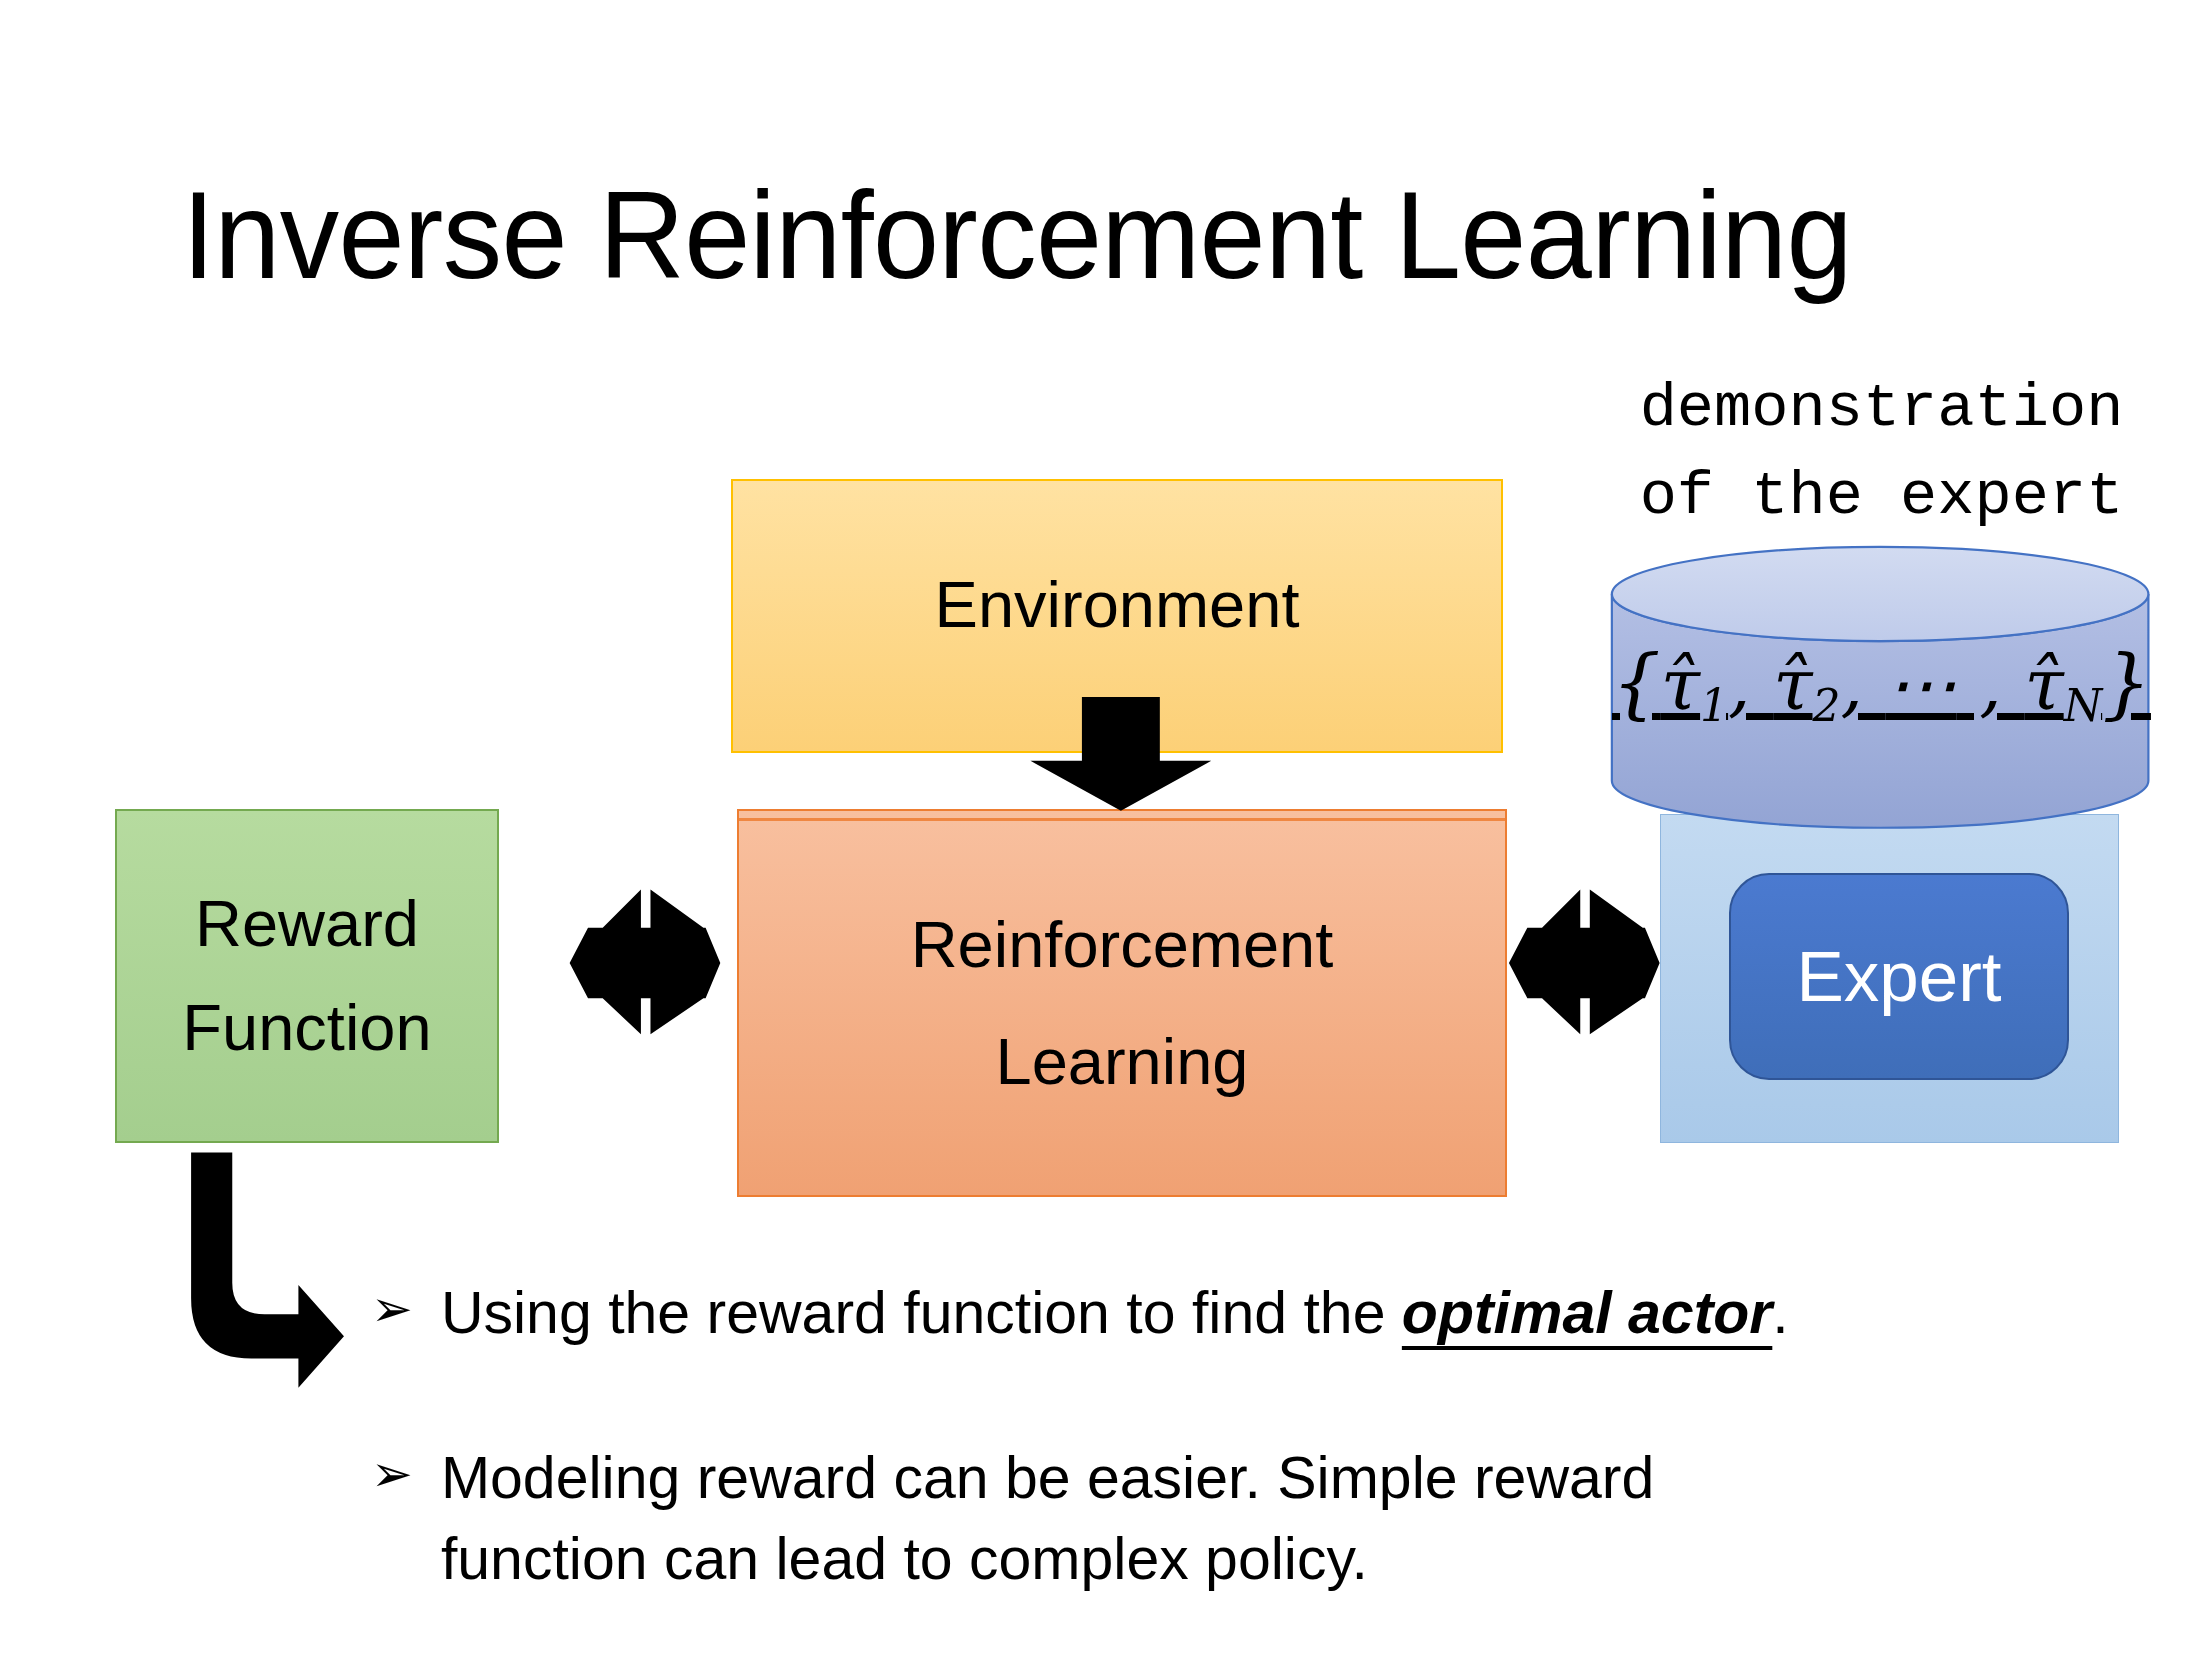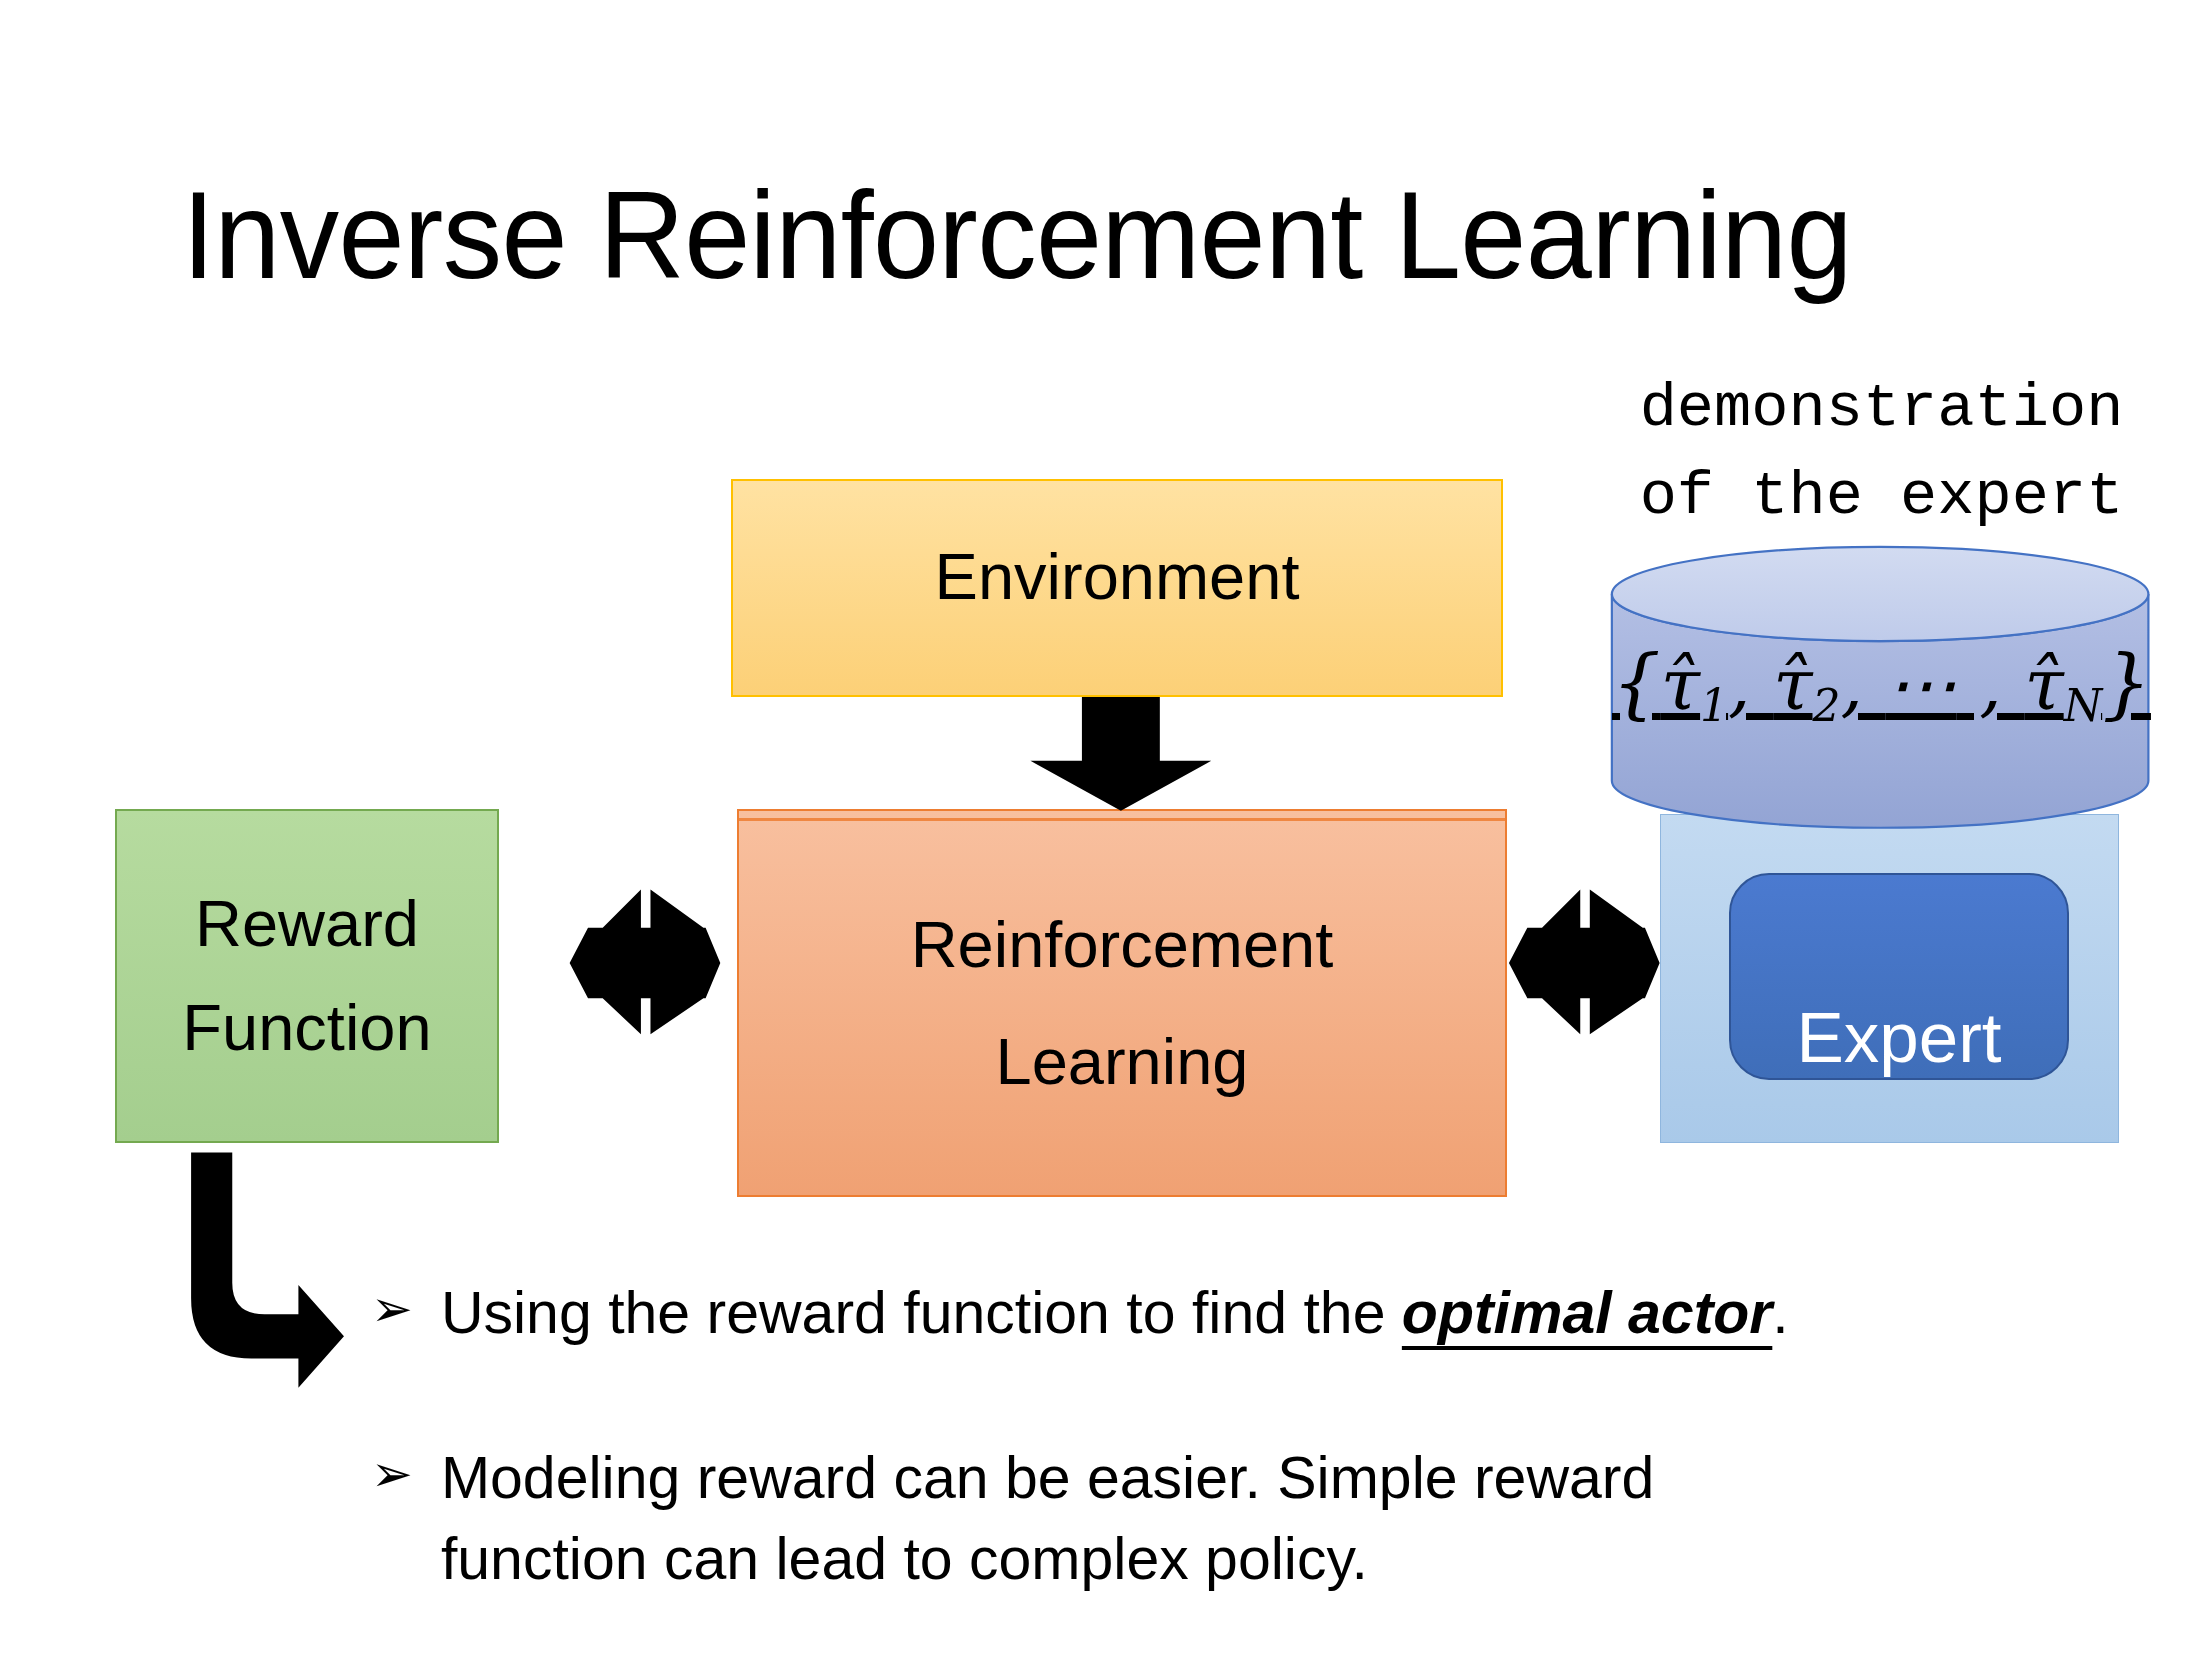--- a/index.html
+++ b/index.html
@@ -17,21 +17,21 @@
   .demo-label{
     left:1602px;top:365px;width:559px;text-align:center;
     font-size:62px;line-height:1.42;color:#000;font-family:Liberation Mono, monospace;
   }
   
   .box{
     display:flex;align-items:center;justify-content:center;text-align:center;
     font-size:65px;line-height:1.6;box-sizing:border-box;
   }
   .env{
-    left:731px;top:479px;width:772px;height:218px;
+    left:731px;top:479px;width:772px;height:274px;
     background:linear-gradient(180deg,#ffe2a2 0%,#fcd077 100%);
     border:2.2px solid #ffc000;padding-bottom:22px;
   }
   .green{
     left:115px;top:809px;width:384px;height:334px;
     background:linear-gradient(180deg,#b6db9f 0%,#a4ce8e 100%);
     border:2.2px solid #74a950;
   }
   .rl{
     left:737px;top:809px;width:770px;height:388px;
@@ -44,21 +44,21 @@
   
   .bluerect{
     left:1660px;top:814px;width:459px;height:329px;
     background:linear-gradient(180deg,#c3daf1 0%,#a9c9e9 100%);
     border:1.5px solid #8fb6de;box-sizing:border-box;
   }
   .expert{
     left:1729px;top:873px;width:340px;height:207px;border-radius:40px;
     background:linear-gradient(180deg,#4b7ad0 0%,#3f6eb9 100%);
     border:2.9px solid #2f5597;box-sizing:border-box;
-    display:flex;align-items:flex-end;justify-content:center;
+    display:flex;align-items:center;justify-content:center;
     color:#ffffff;font-size:71px;
   }
   
   .shapes{left:0;top:0;width:2205px;height:1654px;pointer-events:none;}
   
   .formula{
     left:1612px;top:638px;width:537px;text-align:center;
     font-family:"DejaVu Serif",serif;font-style:italic;font-size:71px;color:#000;
     white-space:nowrap;
     text-decoration:underline;

